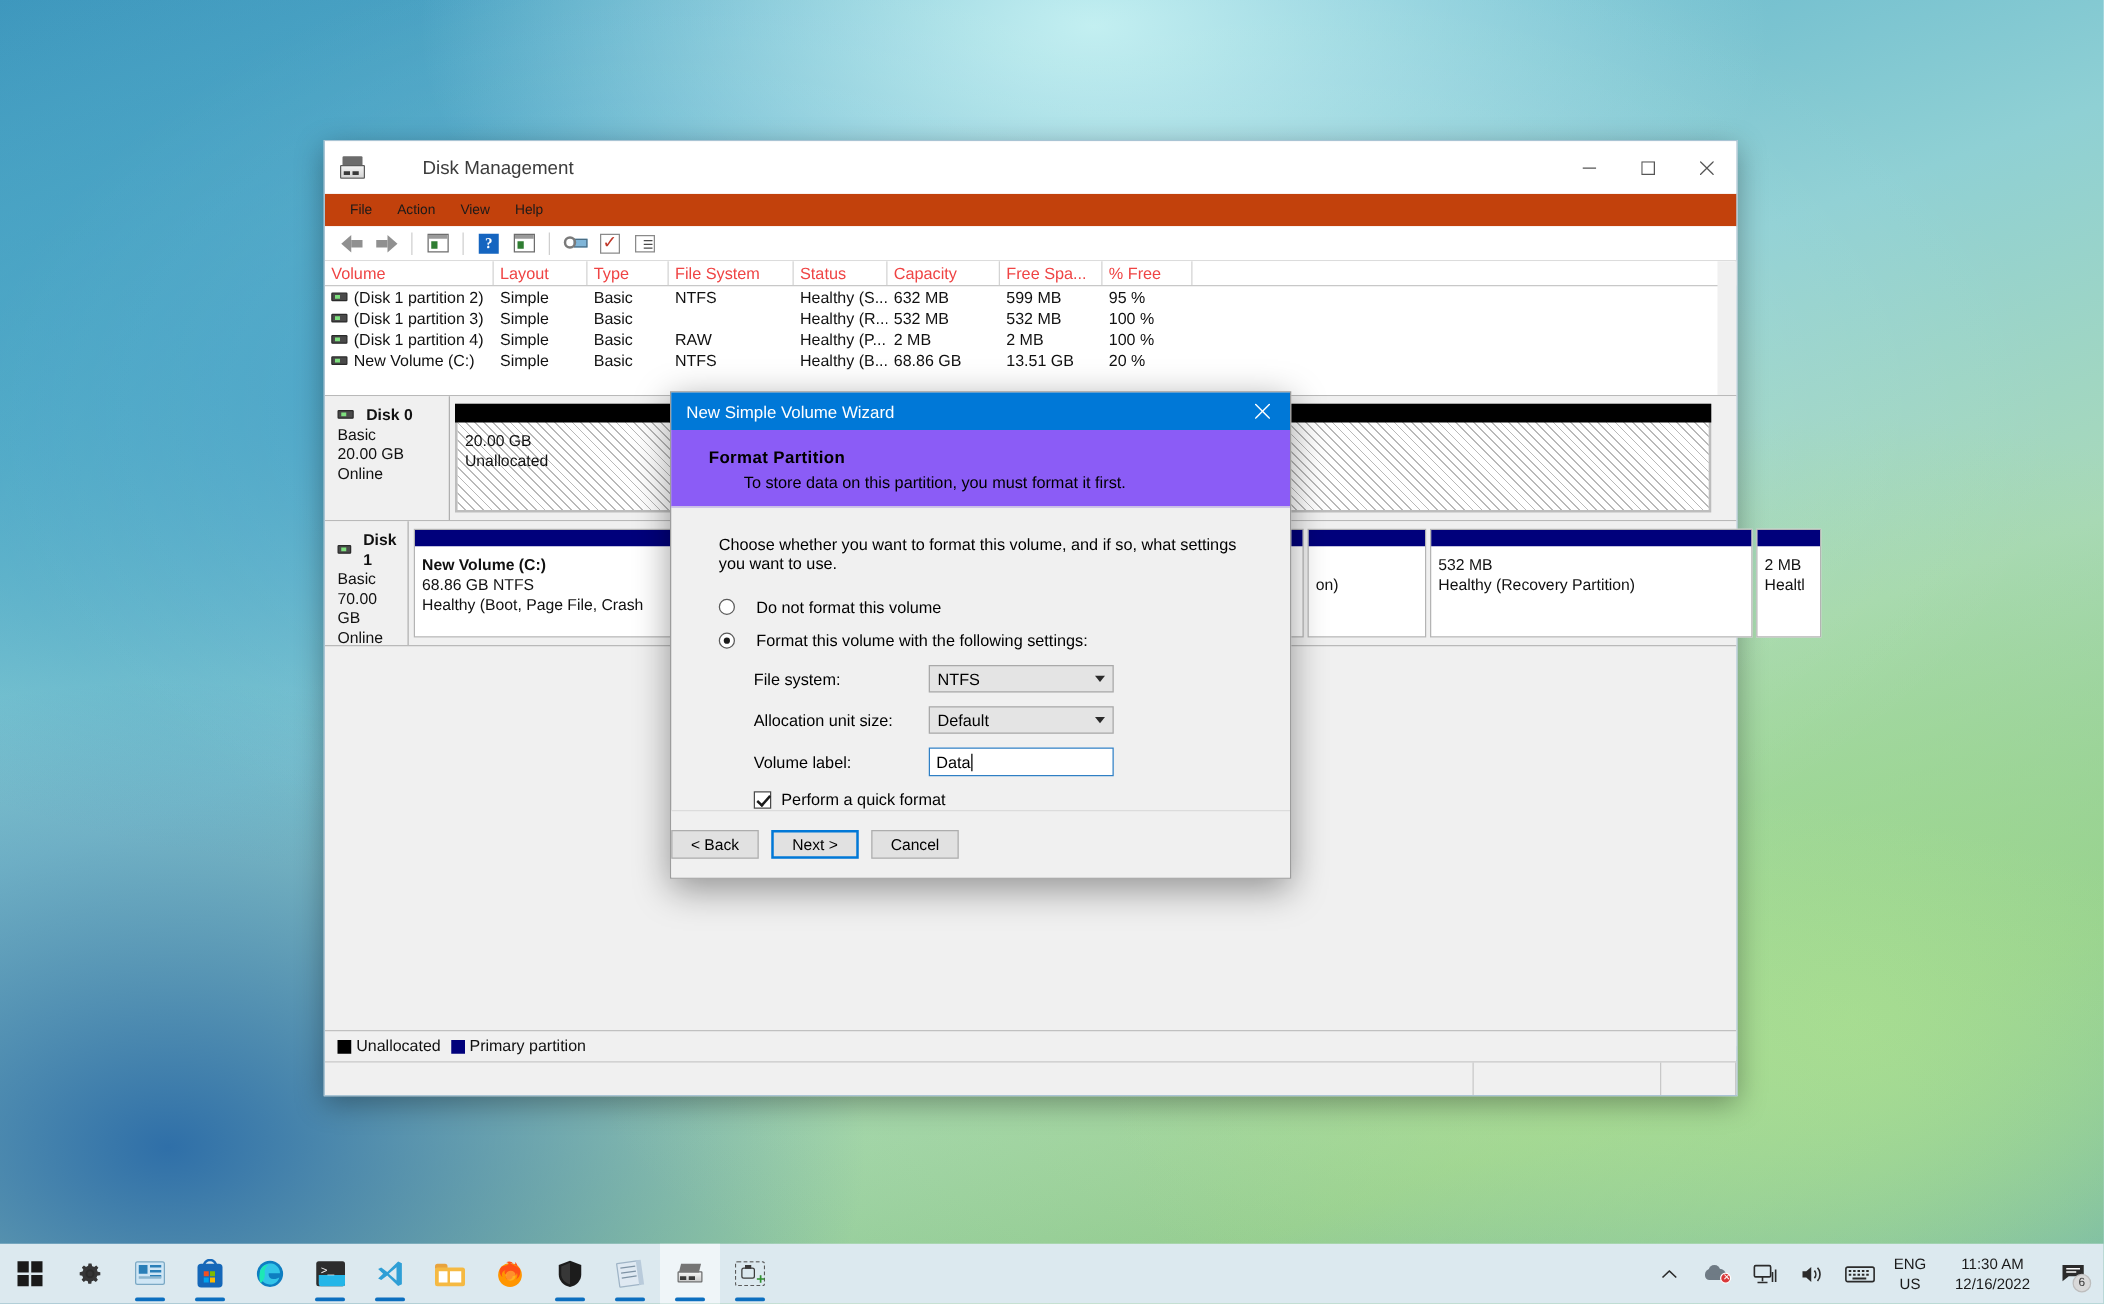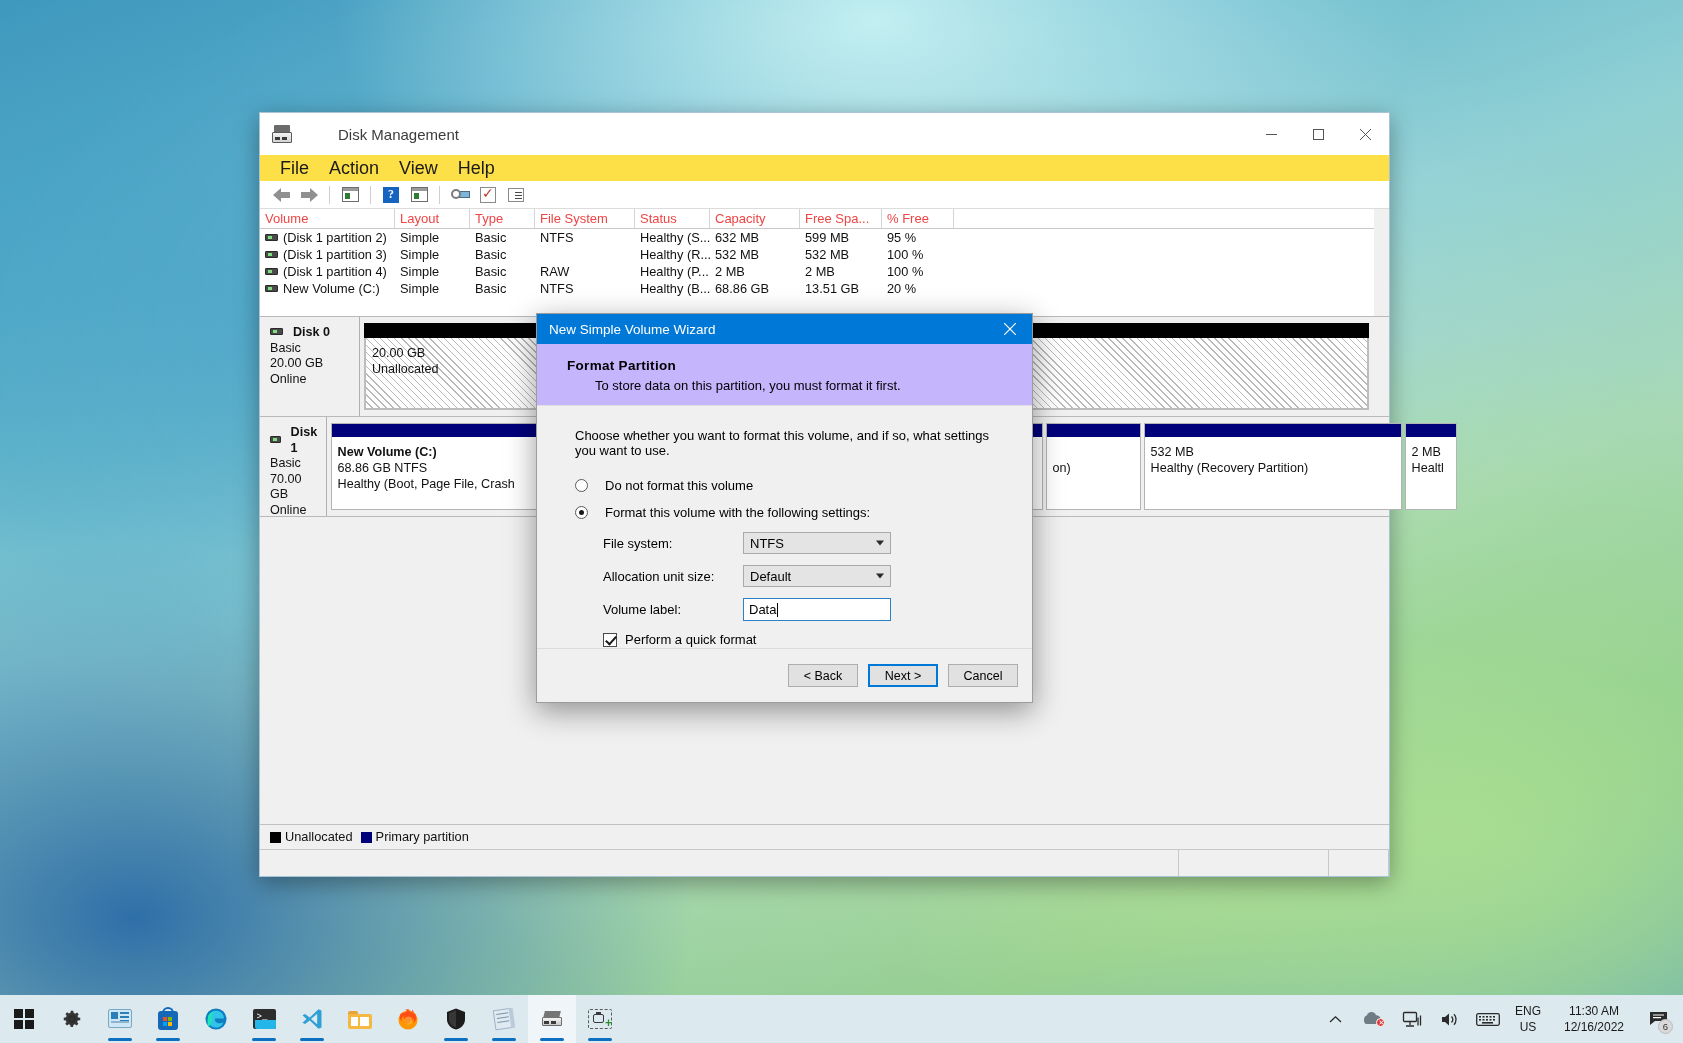--- a/index.html
+++ b/index.html
@@ -69,23 +69,23 @@
     font-size: 15px; color: #3c3c3c; margin-left: 38px;
   }
   .win-controls { position: absolute; right: 0; top: 0; height: 42px; display: flex; }
   .win-btn {
     width: 47px; height: 42px; display: flex; align-items: center; justify-content: center;
     color: #444; font-size: 13px; cursor: default;
   }
   .win-btn svg { display:block; }
 
   .dm-menubar {
-    height: 26px; background: #fde047;
+    height: 26px; background: #c2410c;
     display: flex; align-items: center; padding-left: 10px;
-    font-size: 18px; color: #1a1a1a;
+    font-size: 11px; color: #1a1a1a;
   }
   .dm-menubar span { padding: 3px 10px; cursor: default; }
 
   .dm-toolbar {
     height: 28px; background: #ffffff;
     border-bottom: 1px solid #dcdcdc;
     display: flex; align-items: center; padding-left: 8px; gap: 2px;
   }
   .tb-btn { width: 26px; height: 24px; display:flex; align-items:center; justify-content:center; }
   .tb-sep { width:1px; height:18px; background:#cfcfcf; margin: 0 5px; }
@@ -210,21 +210,21 @@
   .wiz-title {
     height: 30px; background:#0078d7; color:#fff;
     display:flex; align-items:center; padding-left:12px;
     font-size:13.5px; position:relative;
   }
   .wiz-close {
     position:absolute; right:0; top:0; width:45px; height:30px;
     display:flex; align-items:center; justify-content:center; color:#fff;
   }
   .wiz-header {
-    background:#c4b5fd; border-bottom:1px solid #dfdfdf;
+    background:#8b5cf6; border-bottom:1px solid #dfdfdf;
     padding: 14px 0 14px 30px; height:62px;
   }
   .wiz-header .h1 { font-size:13.5px; font-weight:bold; color:#000; letter-spacing:0.3px; }
   .wiz-header .h2 { font-size:13px; color:#000; margin-top:5px; margin-left:28px; }
   .wiz-body { padding: 22px 28px 0 38px; position:relative; height: 245px; }
   .wiz-intro { font-size:13px; color:#000; margin-bottom: 20px; }
 
   .radio-row { display:flex; align-items:center; gap:17px; margin-bottom:12px; font-size:13px; }
   .radio {
     width:13px; height:13px; border:1px solid #5a5a5a; border-radius:50%;
@@ -257,21 +257,21 @@
     width:14px; height:14px; border:1px solid #4a4a4a; background:#fff; flex:none; position:relative;
   }
   .checkbox.checked::after {
     content:''; position:absolute; left:4px; top:0px; width:4px; height:9px;
     border:solid #1a1a1a; border-width: 0 2px 2px 0; transform: rotate(42deg);
   }
 
   .wiz-footer {
     position:absolute; left:0; right:0; bottom:0; height: 54px;
     border-top:1px solid #dcdcdc; background:#f0f0f0;
-    display:flex; align-items:center; justify-content:flex-end; gap:10px; padding-right: 14px;
+    display:flex; align-items:center; gap:10px; padding-right: 14px;
   }
   .btn {
     width: 70px; height: 23px; background:#e1e1e1; border:1px solid #adadad;
     display:flex; align-items:center; justify-content:center;
     font-size:12.5px; color:#000;
   }
   .btn.default { border:2px solid #0078d7; background:#e1e1e1; }
 
   
   .taskbar {

